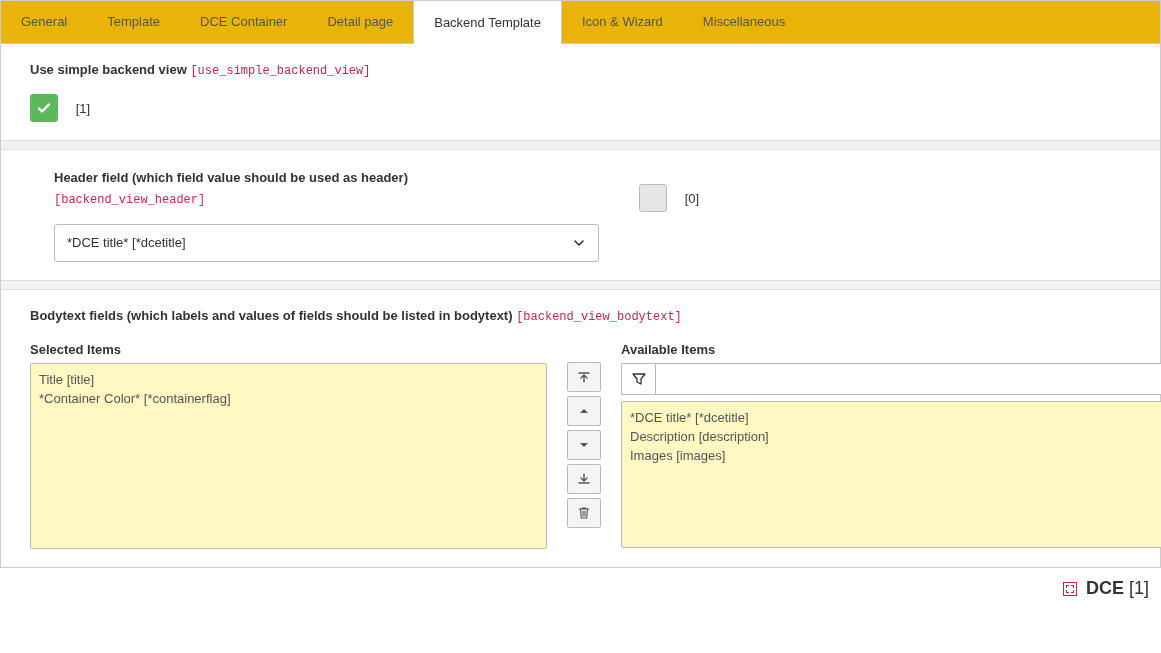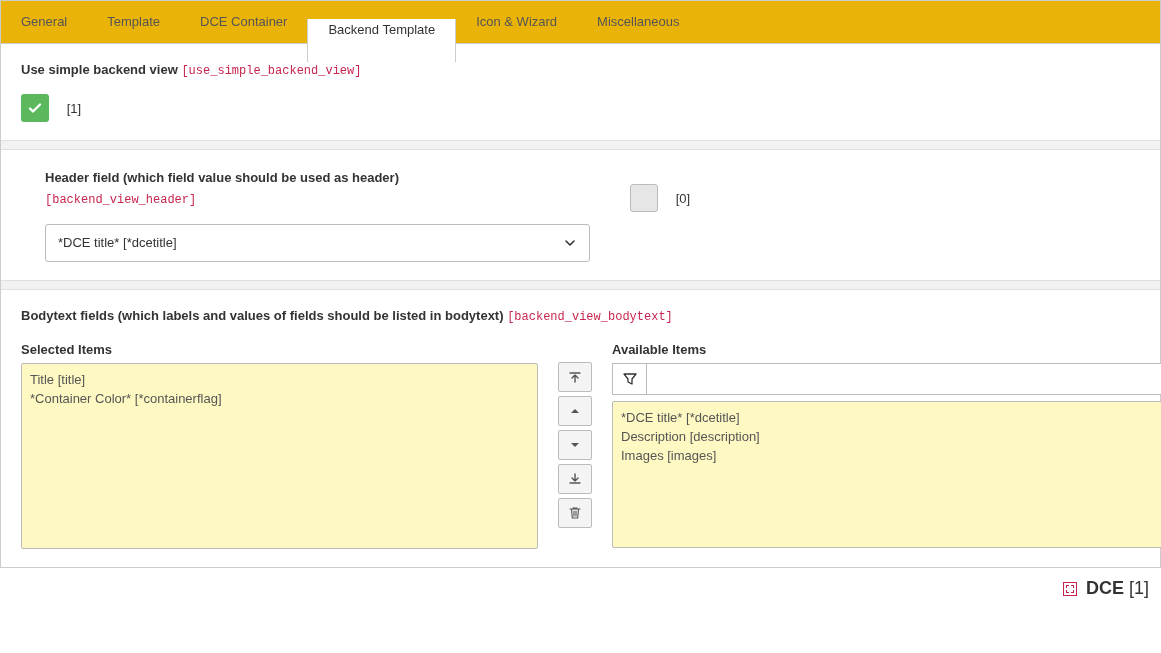--- a/index.html
+++ b/index.html
@@ -22,30 +22,30 @@
     color: #555;
     cursor: pointer;
     border-right: 0;
   }
   .tab.active {
     background: #fff;
     border-left: 1px solid #ccc;
     border-right: 1px solid #ccc;
     color: #333;
     position: relative;
-    top: 19px;
+    top: 1px;
     margin-top: -1px;
-    padding-top: 3px;
+    padding-top: 14px;
   }
   .panel {
     border: 1px solid #ccc;
     border-top: 1px solid #ccc;
   }
   .section {
-    padding: 18px 20px;
+    padding: 18px 29px;
   }
   .divider {
     height: 10px;
     background: #f2f2f2;
     border-top: 1px solid #e0e0e0;
     border-bottom: 1px solid #e0e0e0;
   }
   .label-row {
     margin-bottom: 8px;
   }
@@ -179,20 +179,21 @@
   }
   svg { display: block; }
 </style>
 </head>
 <body>
 
 <div class="tabbar">
   <div class="tab">General</div>
   <div class="tab">Template</div>
   <div class="tab">DCE Container</div>
+  <div class="tab">Detail page</div>
   <div class="tab active">Backend Template</div>
   <div class="tab">Icon &amp; Wizard</div>
   <div class="tab">Miscellaneous</div>
 </div>
 
 <div class="panel">
 
   <div class="section">
     <div class="label-row">
       <span class="label-bold">Use simple backend view</span>

